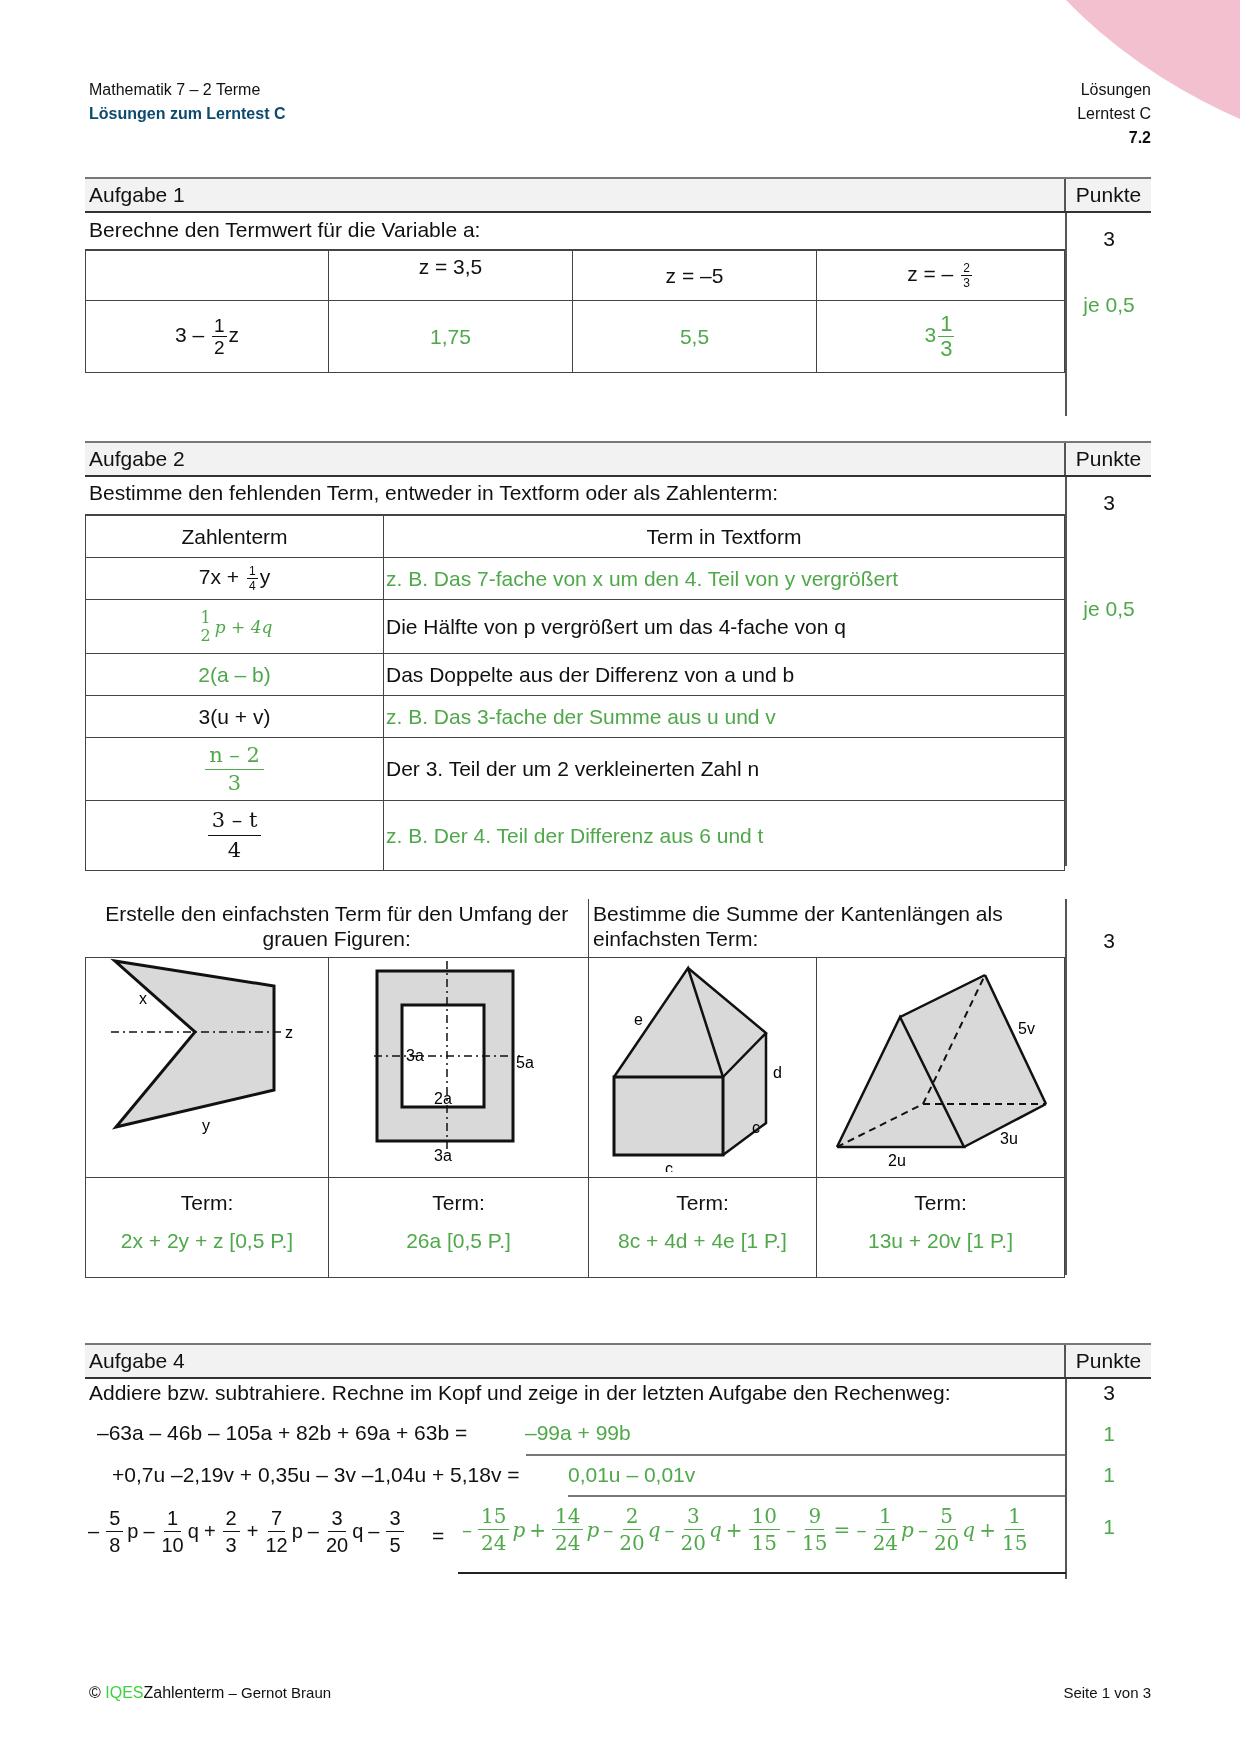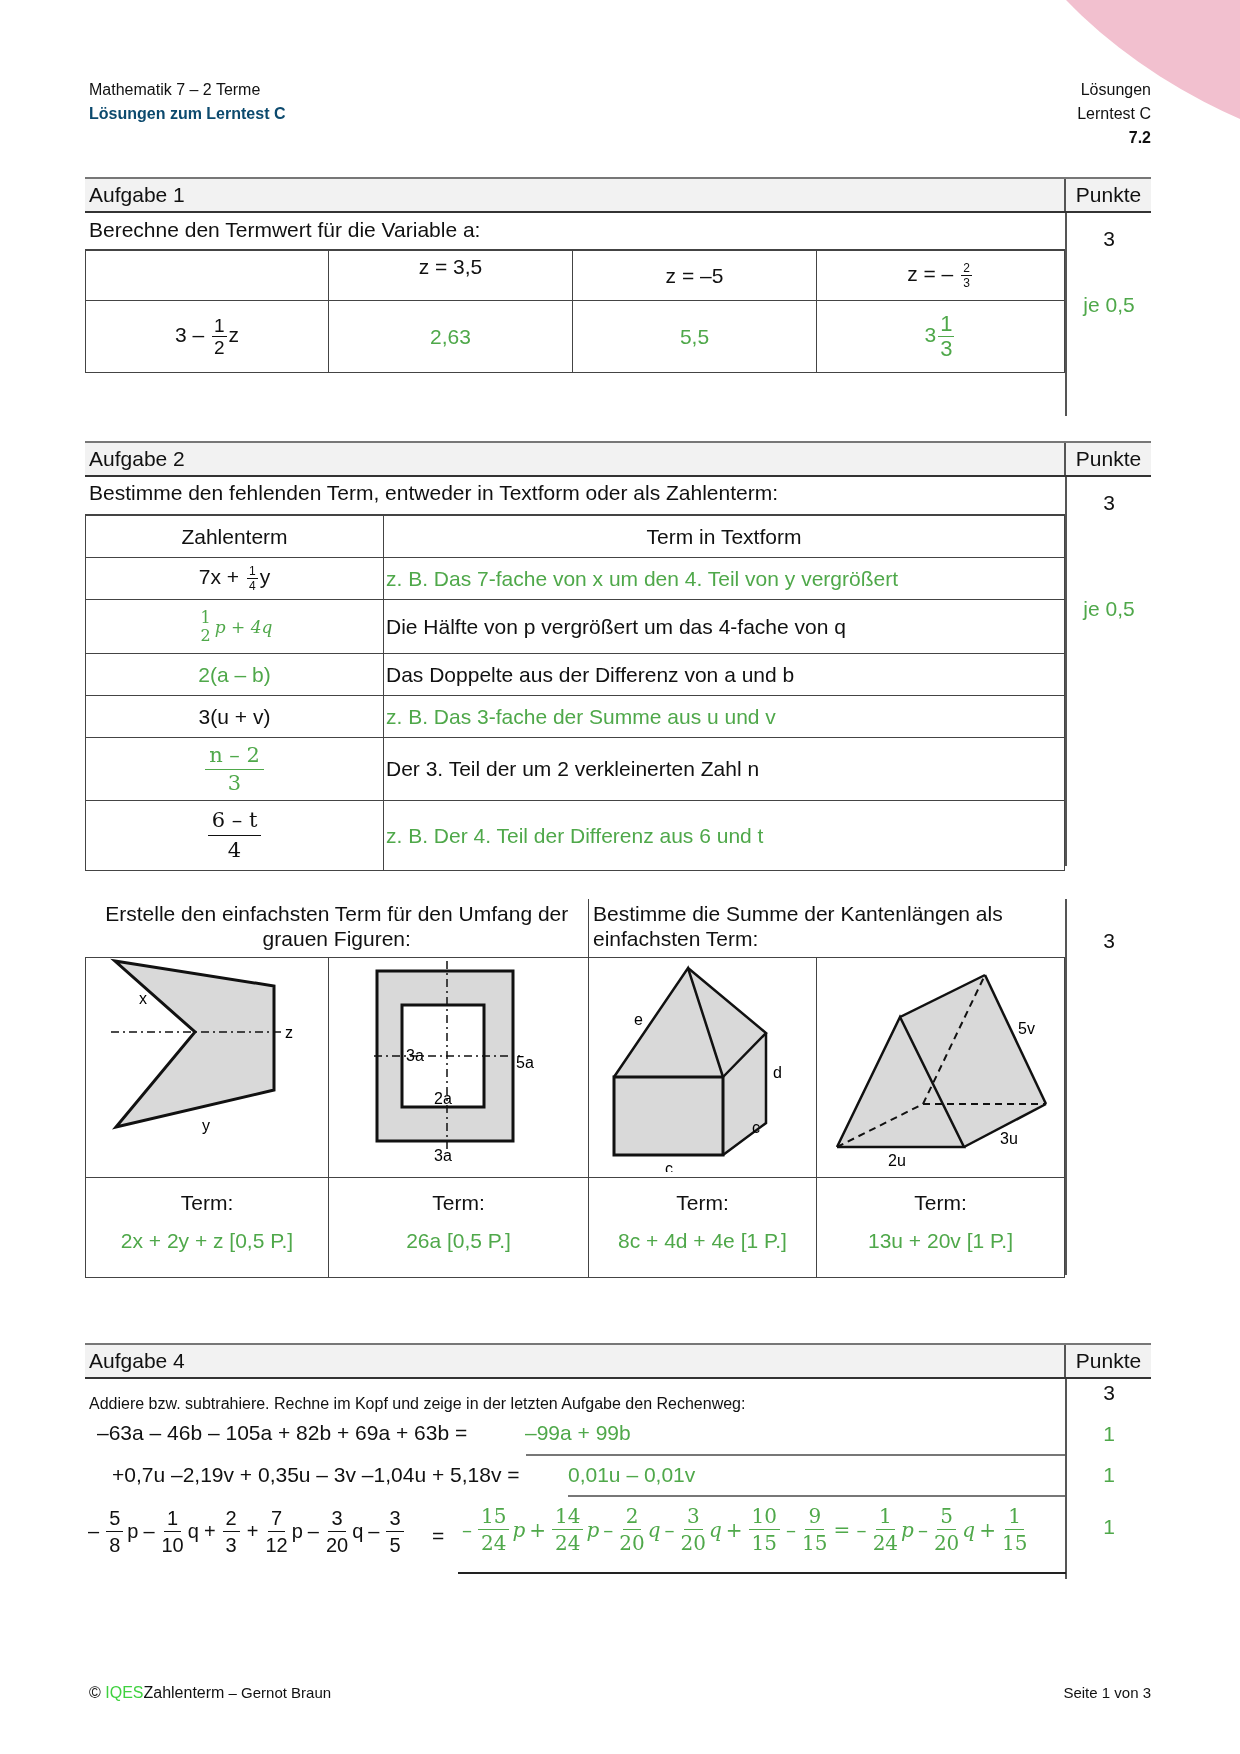--- a/index.html
+++ b/index.html
@@ -76,21 +76,21 @@
           </td>
         </tr>
         <tr style="height:72px;">
           <td>
             <span>3 –</span>
             <span class="frac" style="font-size:19px;">
                   <span class="n">1</span>
                   <span class="d">2</span>
                 </span><span>z</span>
           </td>
-          <td class="green">2,63</td>
+          <td class="green">1,75</td>
           <td class="green">5,5</td>
           <td class="green">
             <span>3</span><span class="frac" style="font-size:22px;">
                   <span class="n">1</span>
                   <span class="d">3</span>
                 </span>
           </td>
         </tr>
       </tbody>
         </table>
@@ -152,21 +152,21 @@
             <span class="frac" style="font-size:21px;">
                   <span class="n" style="padding:0 4px 3px;">n – 2</span>
                   <span class="d" style="padding-top:3px;">3</span>
                 </span>
           </td>
           <td style="text-align:left; padding-left:2px;">Der 3. Teil der um 2 verkleinerten Zahl n</td>
         </tr>
         <tr style="height:70px;">
           <td class="serif">
             <span class="frac" style="font-size:21px;">
-                  <span class="n" style="padding:0 4px 4px;">6 – t</span>
+                  <span class="n" style="padding:0 4px 4px;">3 – t</span>
                   <span class="d" style="padding-top:4px;">4</span>
                 </span>
           </td>
           <td class="green" style="text-align:left; padding-left:2px;">z. B. Der 4. Teil der Differenz aus 6 und t</td>
         </tr>
       </tbody>
         </table>
     </div>
   </div>
 </div>
@@ -267,21 +267,21 @@
     </tr>
   </tbody>
     </table>
   <div style="position:relative; height:200px;">
     <div class="pkcol" style="top:0; height:200px;">
       <div style="position:absolute; top:2px; width:100%;">3</div>
       <div class="green" style="position:absolute; top:43px; width:100%;">1</div>
       <div class="green" style="position:absolute; top:84px; width:100%;">1</div>
       <div class="green" style="position:absolute; top:136px; width:100%;">1</div>
     </div>
-    <div style="position:absolute; left:4px; top:2px; font-size:16px;margin-top:14px;">Addiere bzw. subtrahiere. Rechne im Kopf und zeige in der letzten Aufgabe den Rechenweg:</div>
+    <div style="position:absolute; left:4px; top:2px; font-size:21px;">Addiere bzw. subtrahiere. Rechne im Kopf und zeige in der letzten Aufgabe den Rechenweg:</div>
 
     <div style="position:absolute; left:4px; top:42px; font-size:21px; width:976px; height:35px;">
       <span style="position:absolute; left:8px;">–63a – 46b – 105a + 82b + 69a + 63b =</span>
       <span class="green" style="position:absolute; left:436px;">–99a + 99b</span>
       <div style="position:absolute; left:437px; right:0; top:33px; border-top:2px solid #777;"></div>
     </div>
 
     <div style="position:absolute; left:4px; top:84px; font-size:21px; width:976px; height:35px;text-align:center;">
       <span style="position:absolute; left:23px;">+0,7u –2,19v + 0,35u – 3v –1,04u + 5,18v =</span>
       <span class="green" style="position:absolute; left:479px;">0,01u – 0,01v</span>

